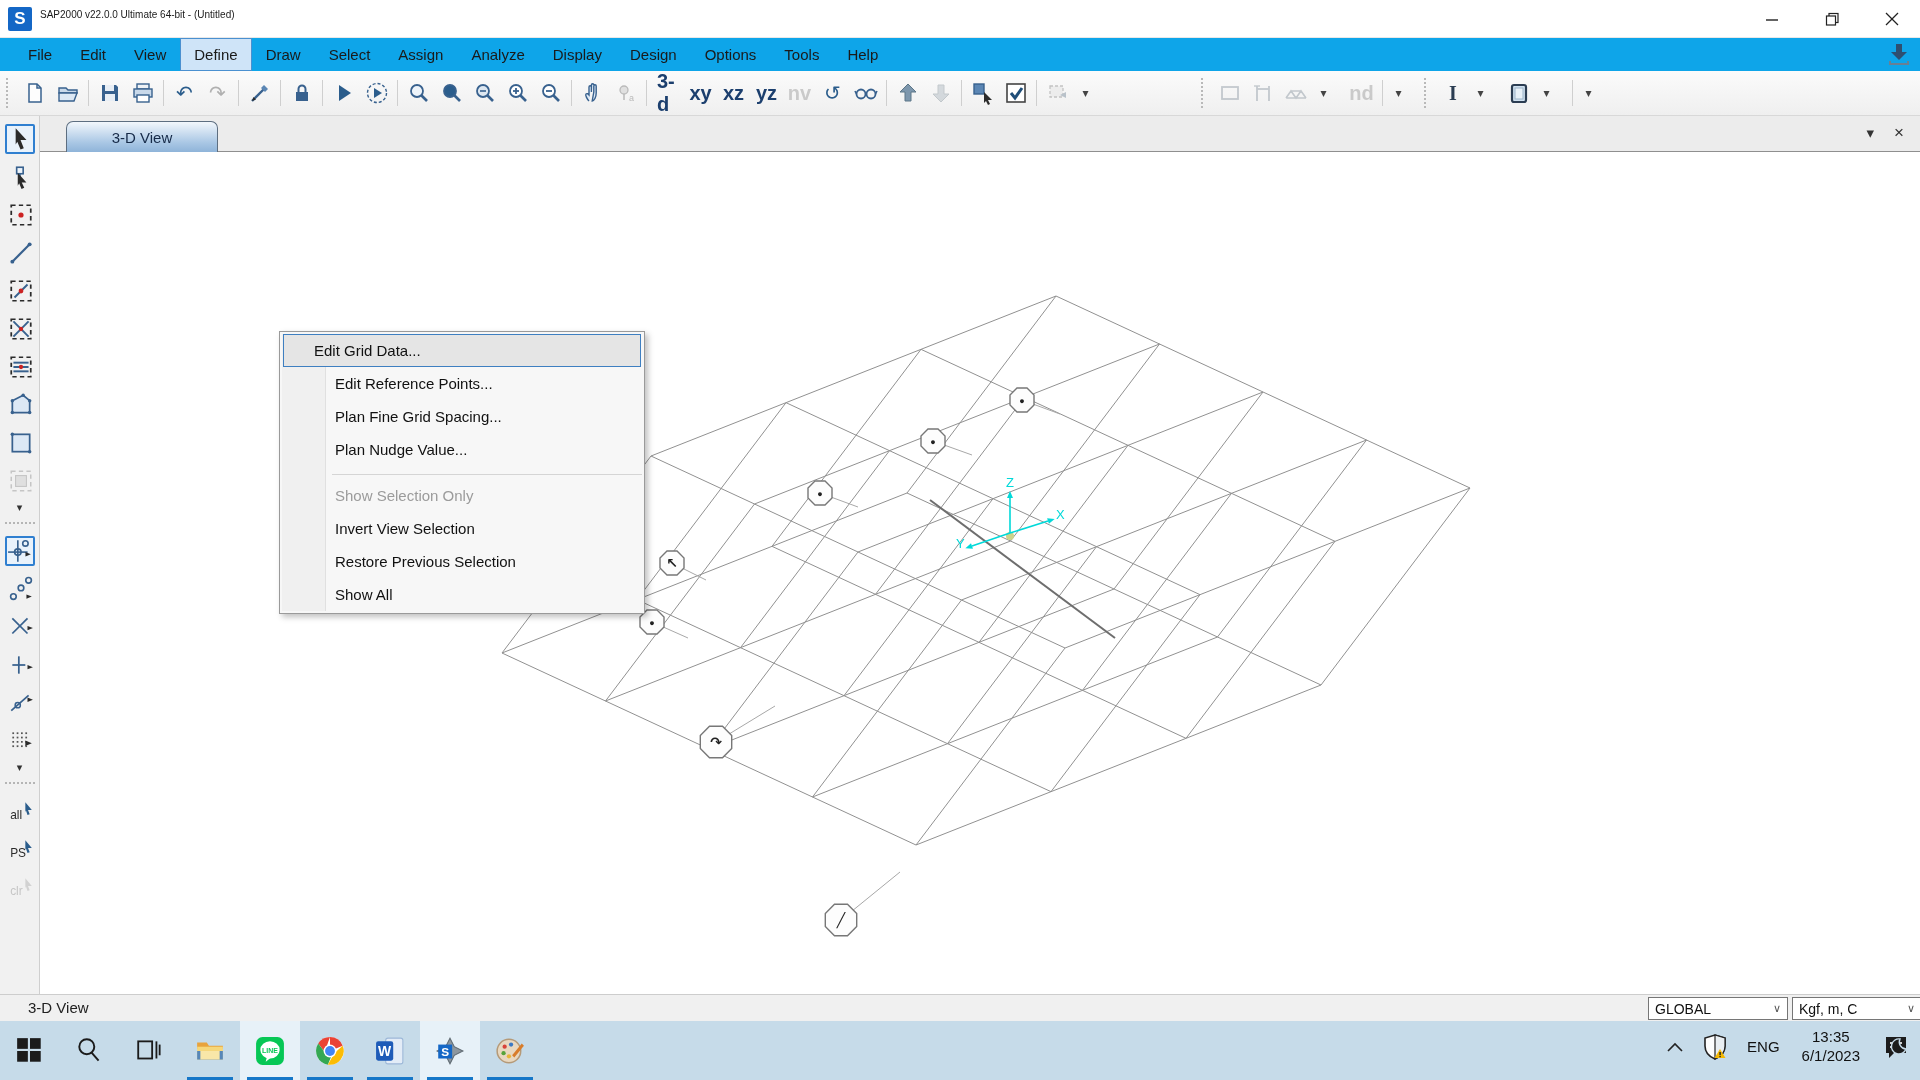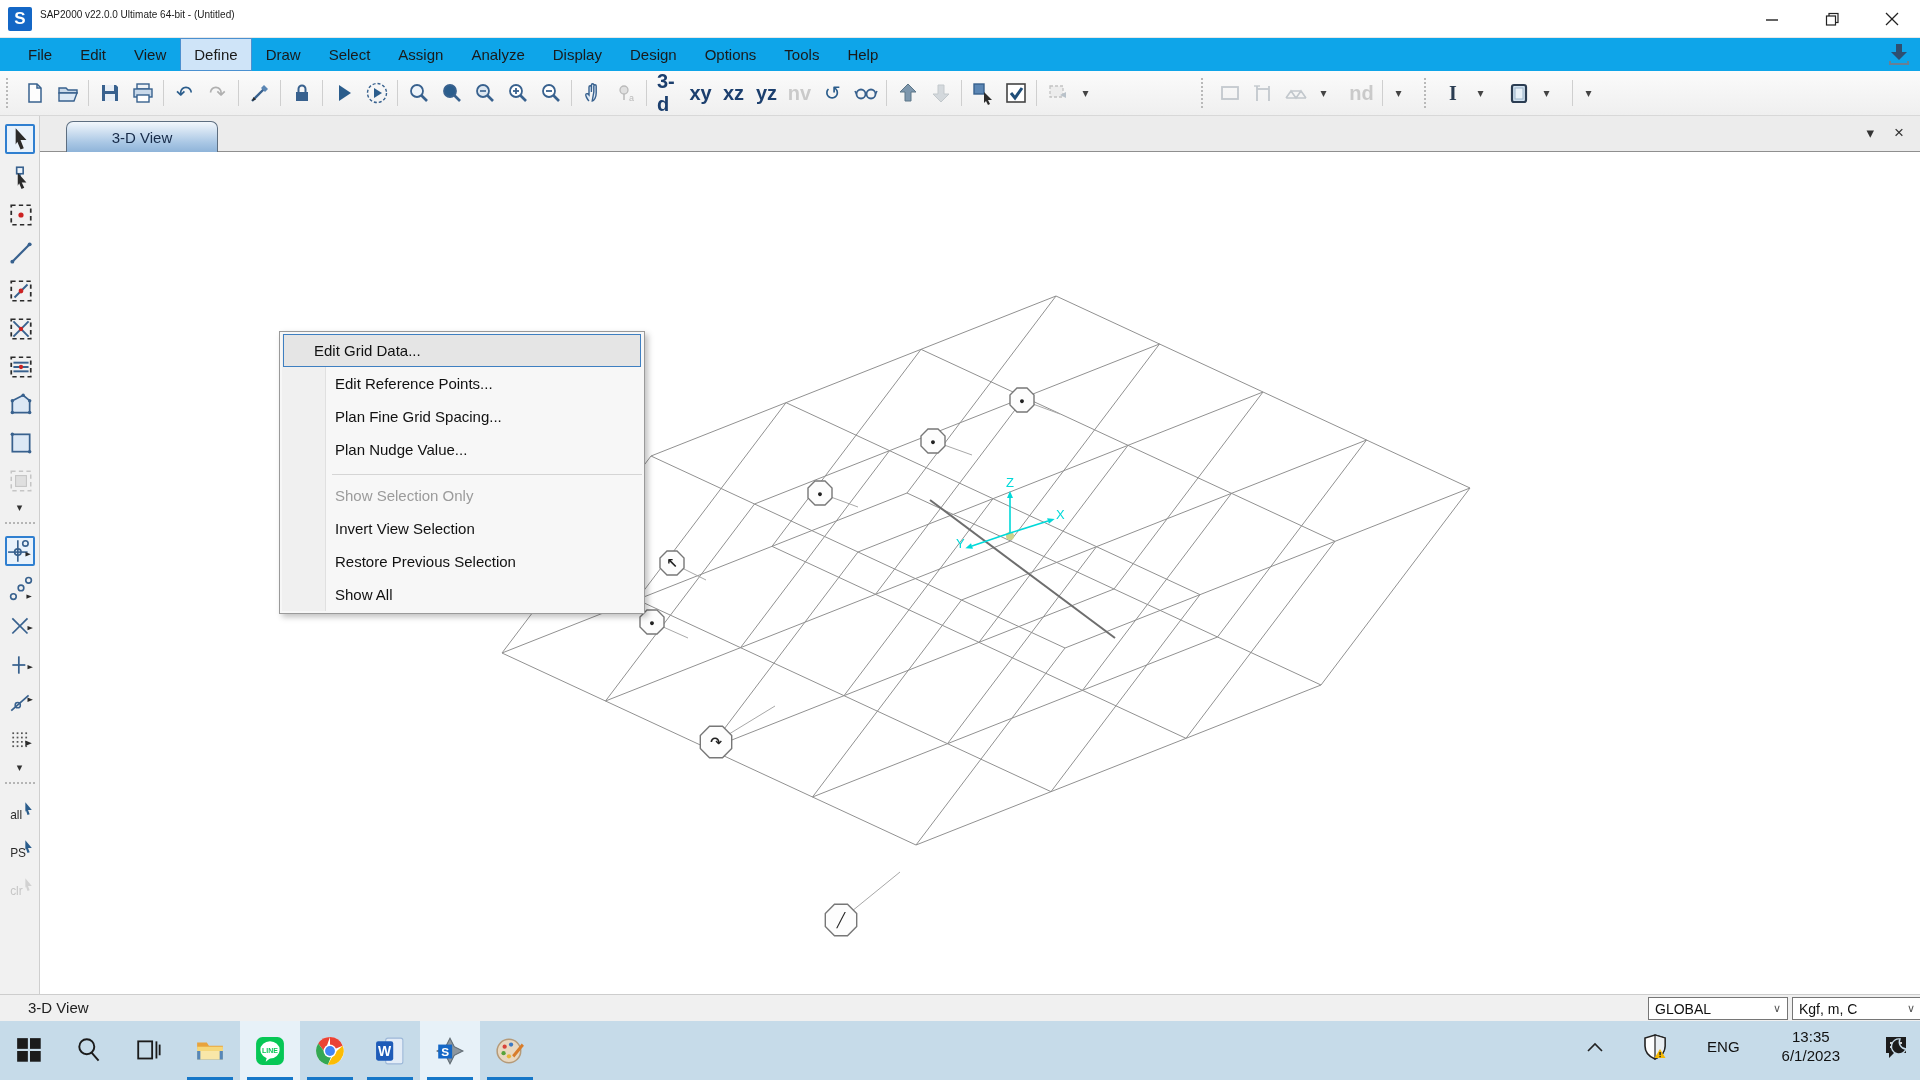--- a/index.html
+++ b/index.html
@@ -68,21 +68,21 @@
   .status-dd{position:absolute;top:2px;height:23px;background:#fff;border:1px solid #767676;display:flex;
     align-items:center;justify-content:space-between;font-size:14px;color:#111;padding:0 6px;}
   #csys-dd{left:1648px;width:140px;} #units-dd{left:1792px;width:130px;}
   .dd-caret{color:#555;font-size:11px;margin-left:6px;}
 
   
   #taskbar{position:absolute;left:0;top:1021px;width:1920px;height:59px;background:#c6dbe9;display:flex;align-items:stretch;}
   .tk-tile{width:60px;height:59px;display:flex;align-items:center;justify-content:center;position:relative;flex:0 0 auto;}
   .tk-tile.open::after{content:"";position:absolute;left:7px;right:7px;bottom:0;height:3px;background:#1677c8;}
   .tk-tile.active{background:#e7f1f8;}
-  #tray{position:absolute;right:0;top:0;height:51px;display:flex;align-items:center;gap:20px;}
+  #tray{position:absolute;right:0;top:0;height:51px;display:flex;align-items:center;}
   .tray-item{display:flex;align-items:center;justify-content:center;height:59px;padding:0 10px;color:#111;}
   #tray-clock{display:flex;flex-direction:column;align-items:center;justify-content:center;font-size:15px;color:#111;line-height:1.25;padding:0 12px;}
   #tray-lang{font-size:15px;}
 </style>
 </head>
 <body>
 
 <div id="titlebar">
   <div id="app-logo">S</div>
   <div id="window-title">SAP2000 v22.0.0 Ultimate 64-bit - (Untitled)</div>

